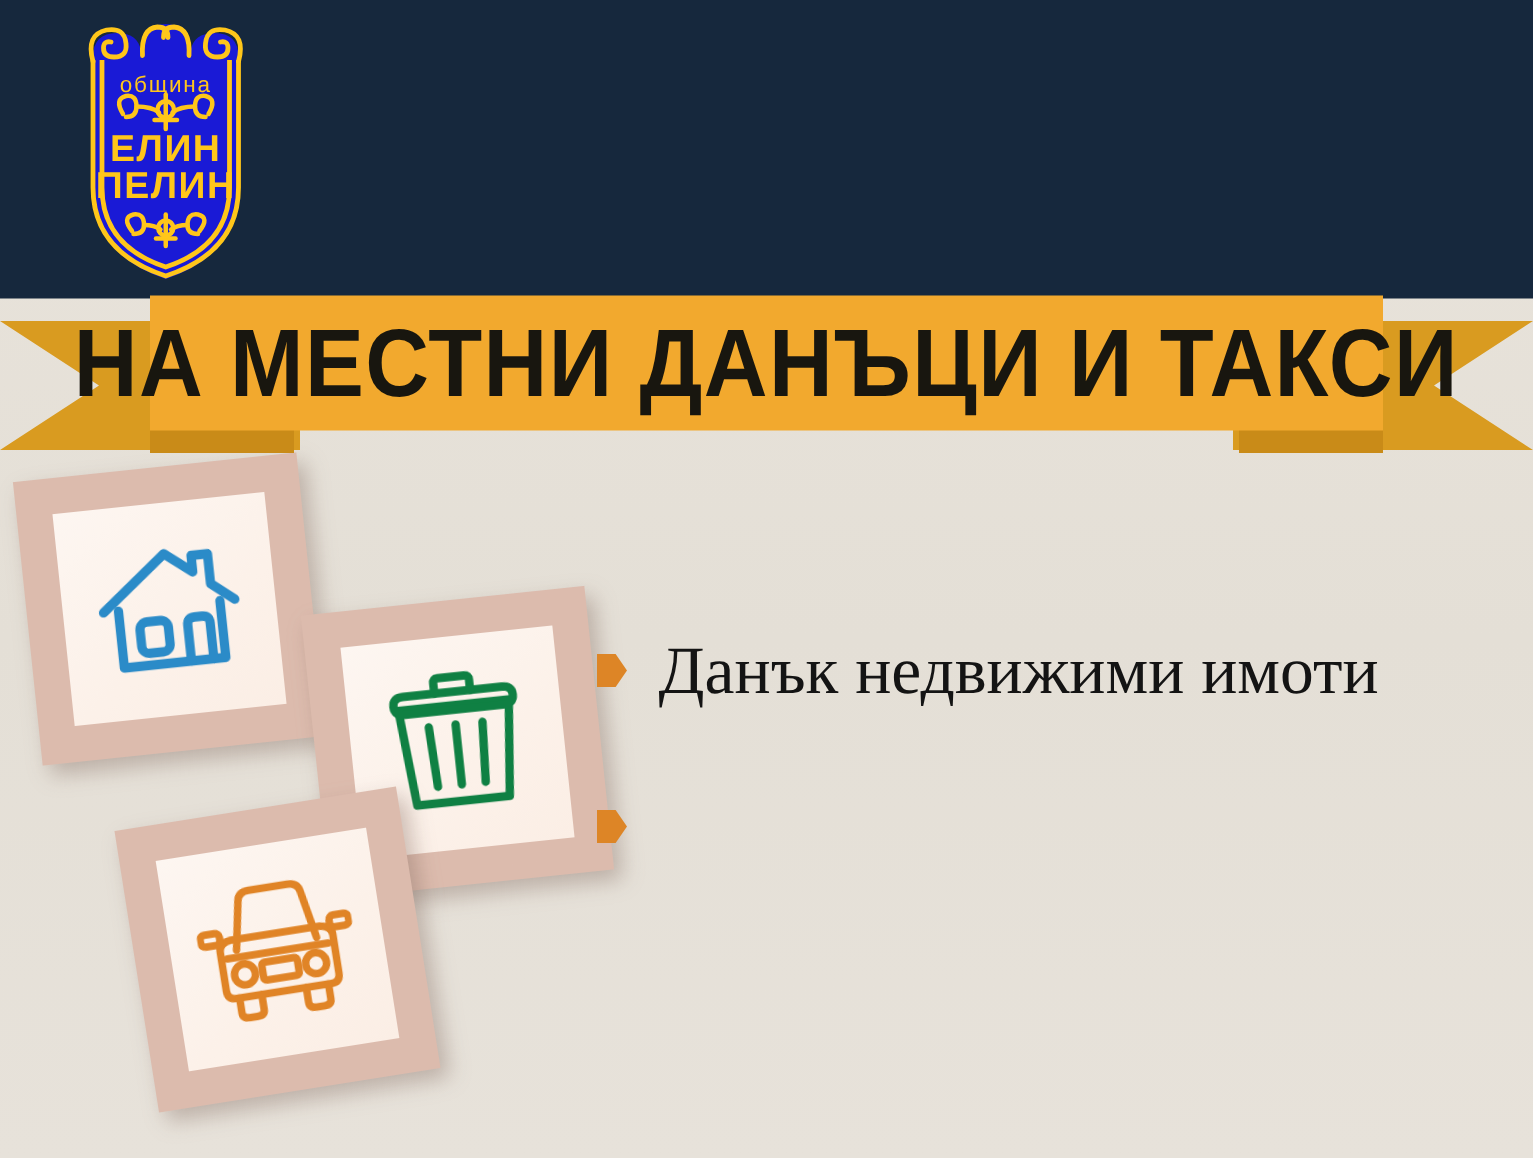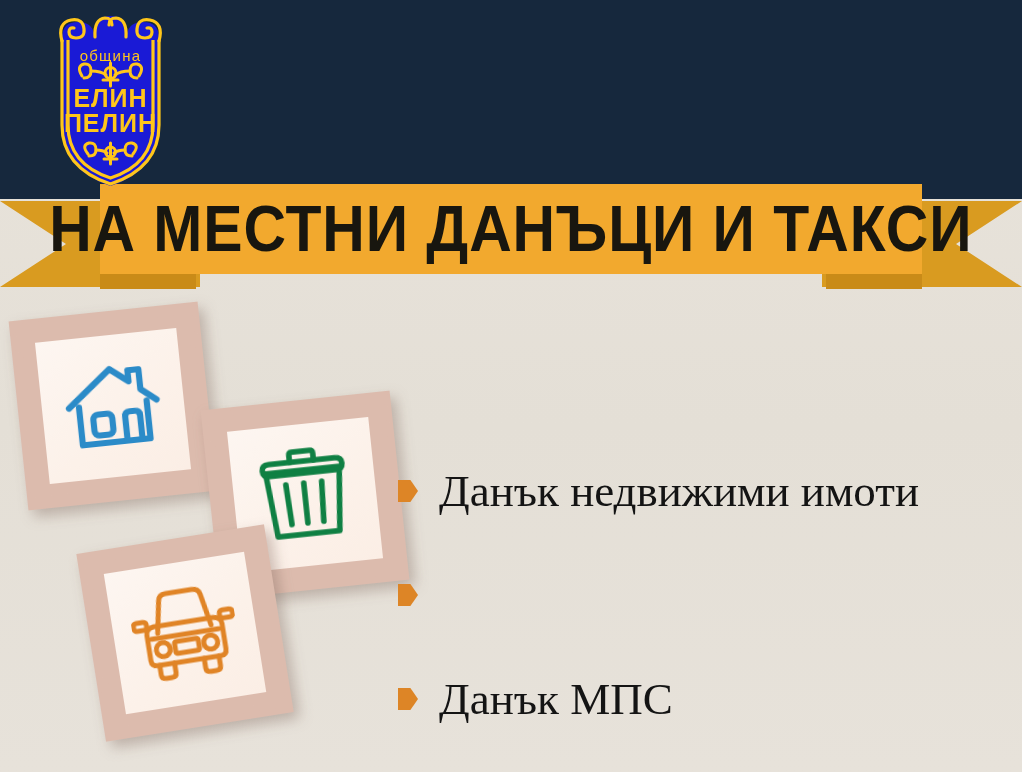--- a/index.html
+++ b/index.html
@@ -60,21 +60,21 @@
     transform: scaleX(0.88);
     transform-origin: center center;
     white-space: nowrap;
     text-shadow: 0 1px 0 rgba(0,0,0,.25);
   }
 
   
   #ribbon {
     position: absolute;
     left: 0;
-    top: 180px;
+    top: 193px;
     width: 1022px;
     height: 112px;
     z-index: 6;
   }
   .ribbon-tail {
     position: absolute;
     top: 21px;
     width: 200px;
     height: 86px;
     background: #d99b20;
@@ -166,21 +166,21 @@
     justify-content: center;
   }
   #stamp-house  { left: 18px;  top: 16px;  transform: rotate(-6deg); }
   #stamp-trash  { left: 210px; top: 105px; transform: rotate(-6deg); }
   #stamp-car    { left: 90px;  top: 243px; transform: rotate(-9deg); }
 
   
   #bullet-list {
     position: absolute;
     left: 398px;
-    top: 439px;
+    top: 395px;
     width: 620px;
     z-index: 4;
   }
   .bullet-row {
     display: flex;
     align-items: center;
     height: 104px;
   }
   .bullet-marker {
     flex: 0 0 auto;
@@ -316,20 +316,16 @@
 
     <div class="bullet-row">
       <span class="bullet-marker"></span>
       <span class="bullet-label">Данък недвижими имоти</span>
     </div>
 
     <div class="bullet-row">
       <span class="bullet-marker"></span>
     </div>
 
-    <div class="bullet-row">
-      <span class="bullet-marker"></span>
-      <span class="bullet-label">Данък МПС</span>
-    </div>
 
   </div>
 
 </div>
 
 </body></html>

